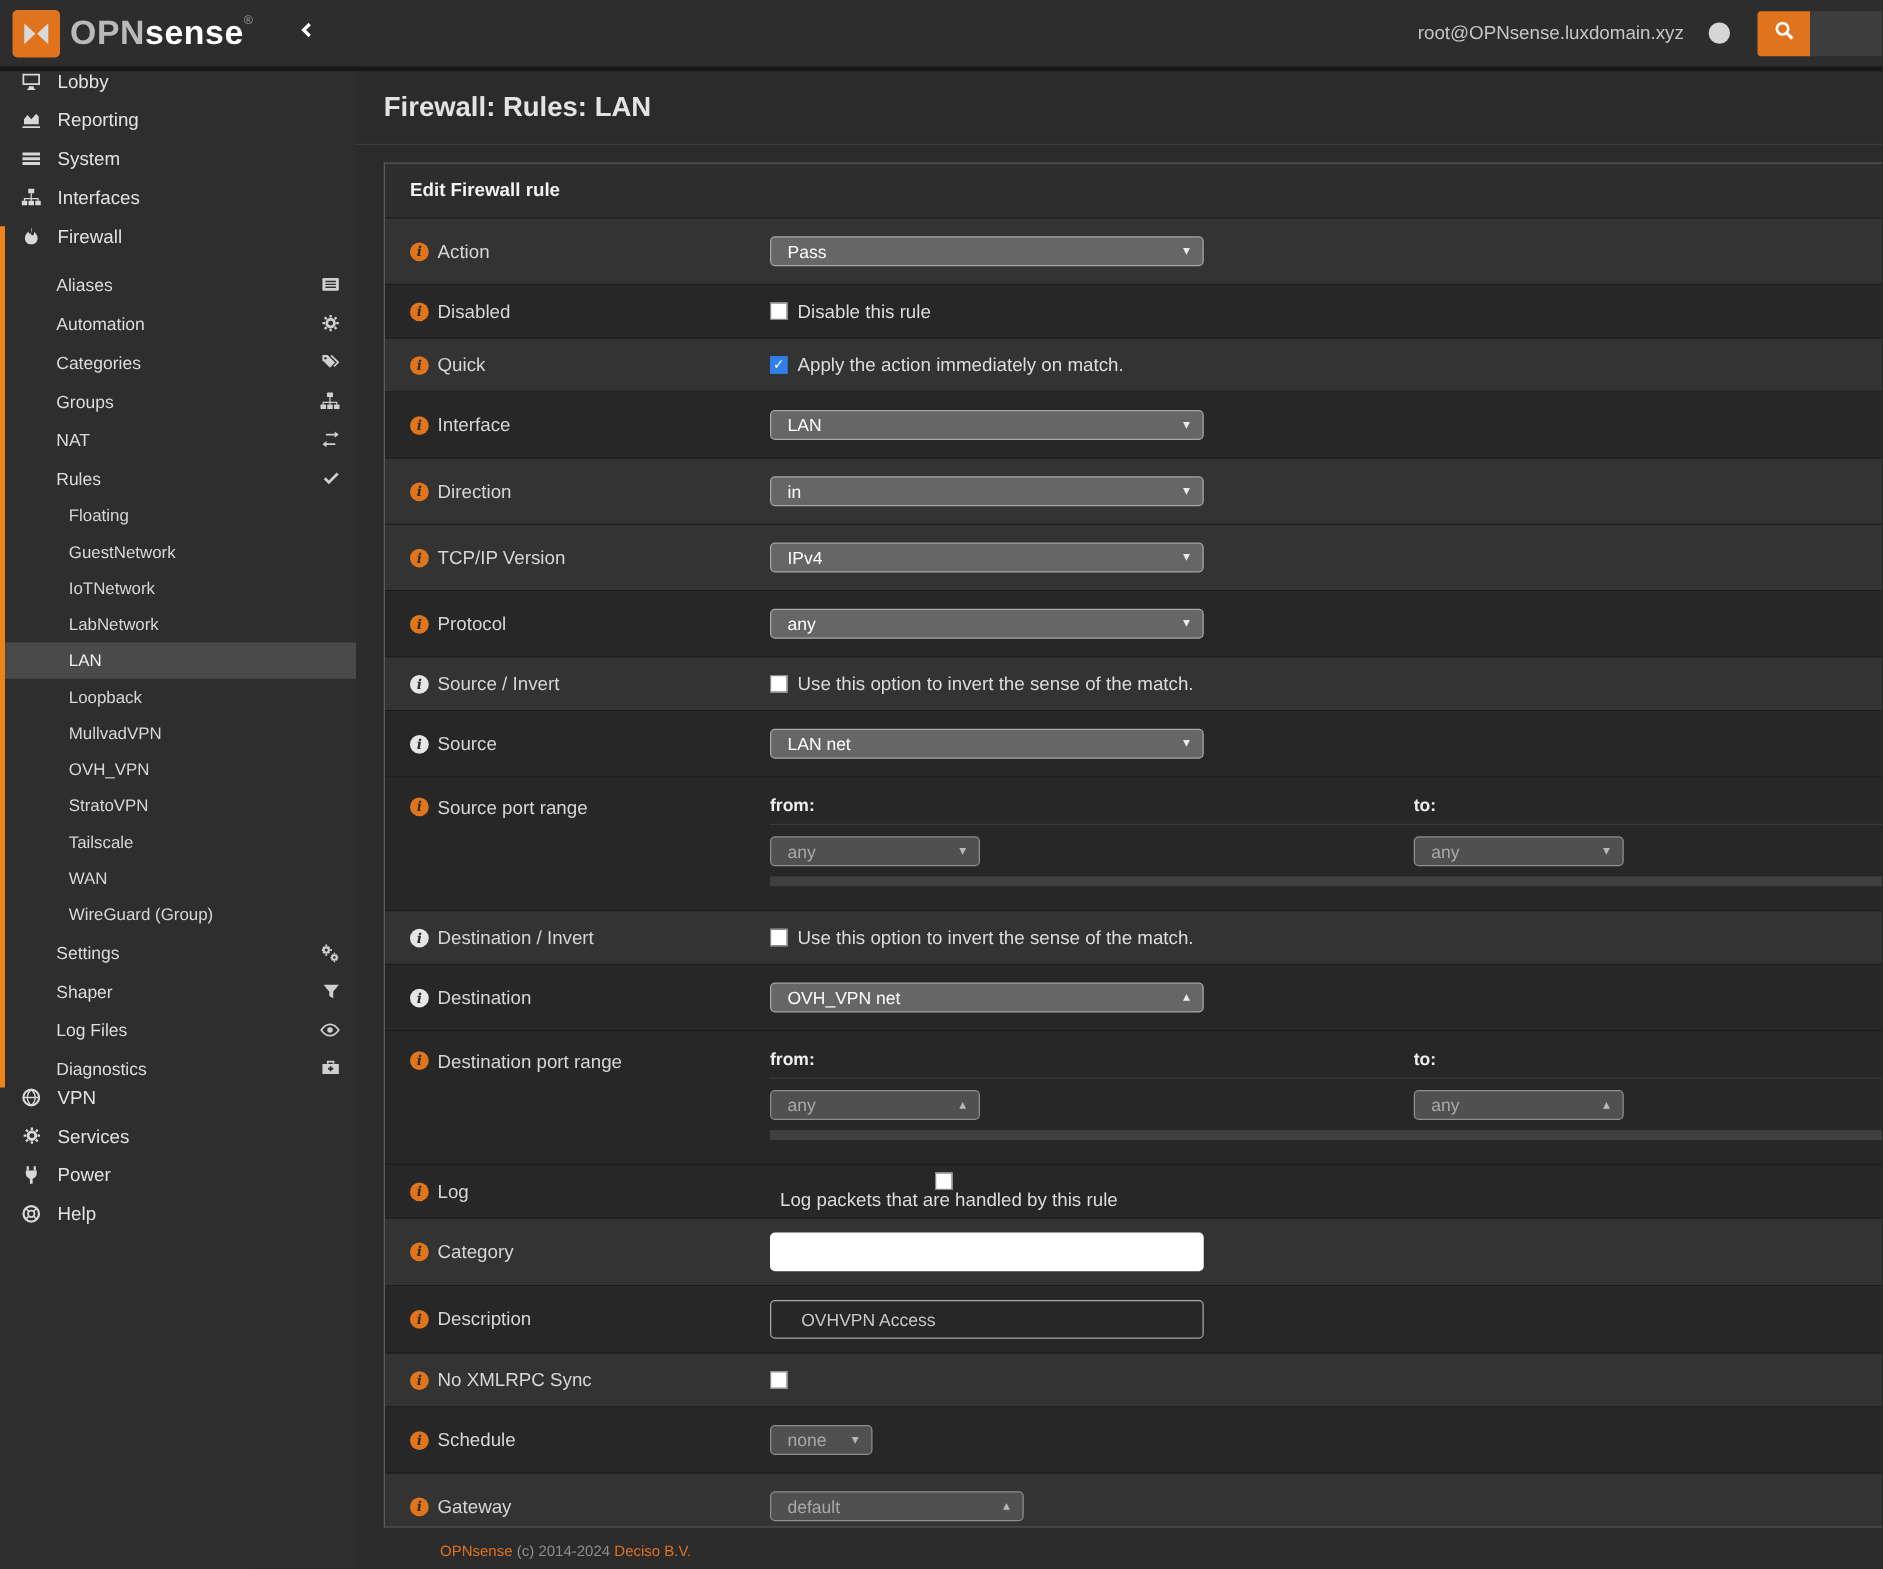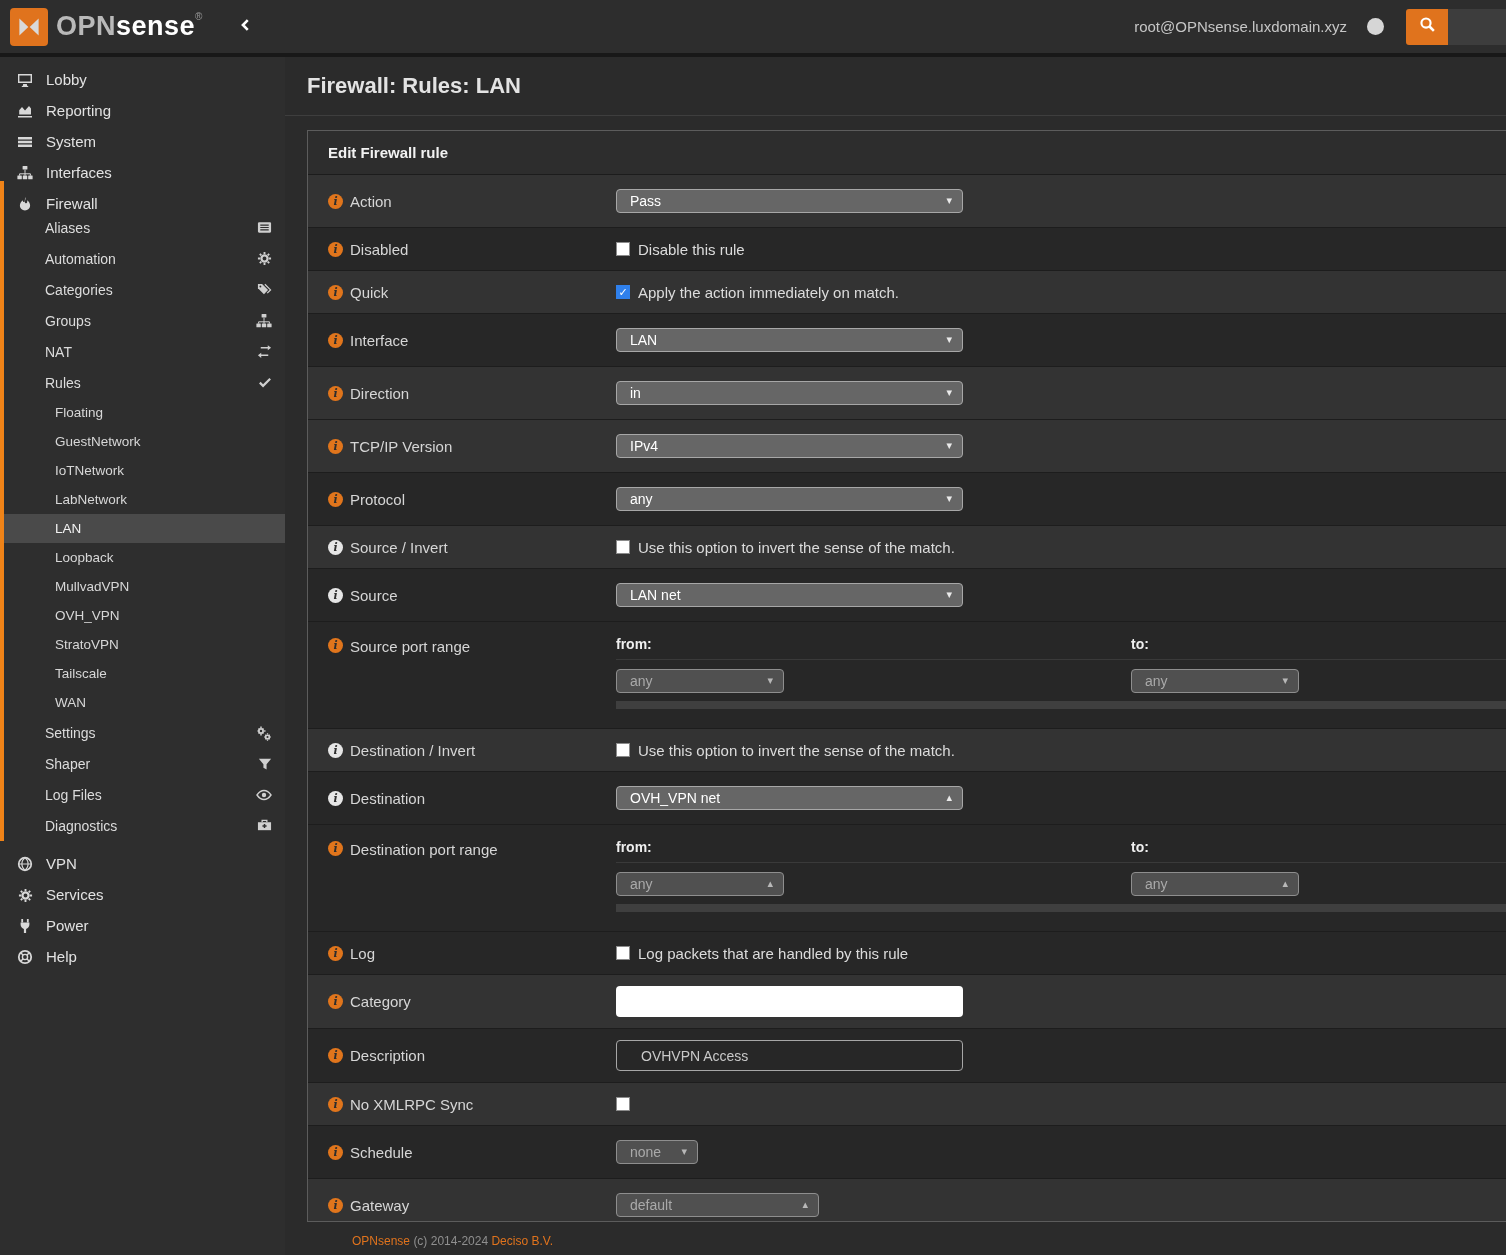--- a/index.html
+++ b/index.html
@@ -28,21 +28,21 @@
 
   
   .body { flex:1; display:flex; overflow:hidden; }
   .sidebar { width:285px; flex:0 0 auto; background:#2e2e2e; overflow:hidden; }
   .content { flex:1; background:#2b2b2b; padding-left:22px; overflow:hidden; }
 
   
   .side-section { position:relative; }
   .side-section.accent::before { content:''; position:absolute; left:0; top:0; bottom:0;
     width:4px; background:#ef8318; }
-  .side-item { height:31px; display:flex; align-items:flex-end; padding-left:15px;
+  .side-item { height:31px; display:flex; align-items:flex-start; padding-left:15px;
     color:#e2e2e2; font-size:15px; cursor:pointer; }
   .side-item .ic { width:20px; display:flex; justify-content:center; color:#d8d8d8; }
   .side-item .lbl { margin-left:11px; }
   .side-sub { height:31px; display:flex; align-items:center; padding-left:45px;
     color:#dcdcdc; font-size:14px; cursor:pointer; }
   .side-sub .ric { margin-left:auto; margin-right:13px; color:#cfcfcf; display:flex; }
   .side-sub2 { height:29px; display:flex; align-items:center; padding-left:55px;
     color:#d7d7d7; font-size:13.5px; cursor:pointer; }
   .side-sub2.selected { background:#4a4a4a; color:#f2f2f2; }
 
@@ -283,20 +283,23 @@
           </div>
           <div class="side-sub2">
             <span>StratoVPN</span>
           </div>
           <div class="side-sub2">
             <span>Tailscale</span>
           </div>
           <div class="side-sub2">
             <span>WAN</span>
           </div>
+          <div class="side-sub2">
+            <span>WireGuard (Group)</span>
+          </div>
           <div class="side-sub">
             <span>Settings</span>
             <span class="ric">
               <svg width="16" height="16" viewBox="0 0 16 16">
                 <g stroke="currentColor" fill="none">
                   <path stroke-width="1.5" d="M5 1.5v1.4M5 9.1v1.4M1.5 6h1.4M8.1 6h1.4M2.5 3.5l1 1M6.5 7.5l1 1M7.5 3.5l-1 1M3.5 7.5l-1 1"></path>
                   <circle cx="5" cy="6" r="2.1" stroke-width="1.7"></circle>
                   <path stroke-width="1.3" d="M11.5 8.2v1.2M11.5 14.6v1.2M8.3 12h1.2M13.5 12h1.2M9.3 9.8l.9.9M12.8 13.3l.9.9M13.7 9.8l-.9.9M10.2 13.3l-.9.9"></path>
                   <circle cx="11.5" cy="12" r="1.8" stroke-width="1.5"></circle>
                 </g>
@@ -570,21 +573,21 @@
                 </div>
                 <div class="pr-scroll"></div>
               </div>
             </div>
             <div class="frow dark h-check">
               <div class="flabel">
                 <span class="info orange">i</span>
                 <span>Log</span>
               </div>
               <div class="fcontrol">
-                <span style="display: inline-flex; align-items: center;">
+                <span style="display: inline-flex; align-items: center; flex-direction: column;">
                   <span class="chk"></span>
                   <span class="chk-label">Log packets that are handled by this rule</span>
                 </span>
               </div>
             </div>
             <div class="frow light h-input">
               <div class="flabel">
                 <span class="info orange">i</span>
                 <span>Category</span>
               </div>

